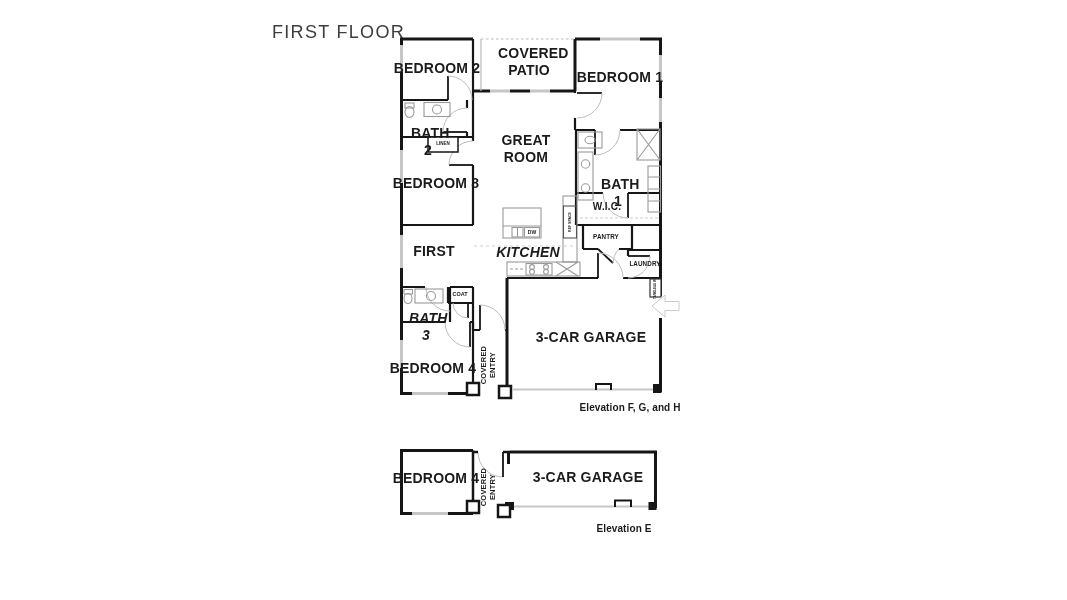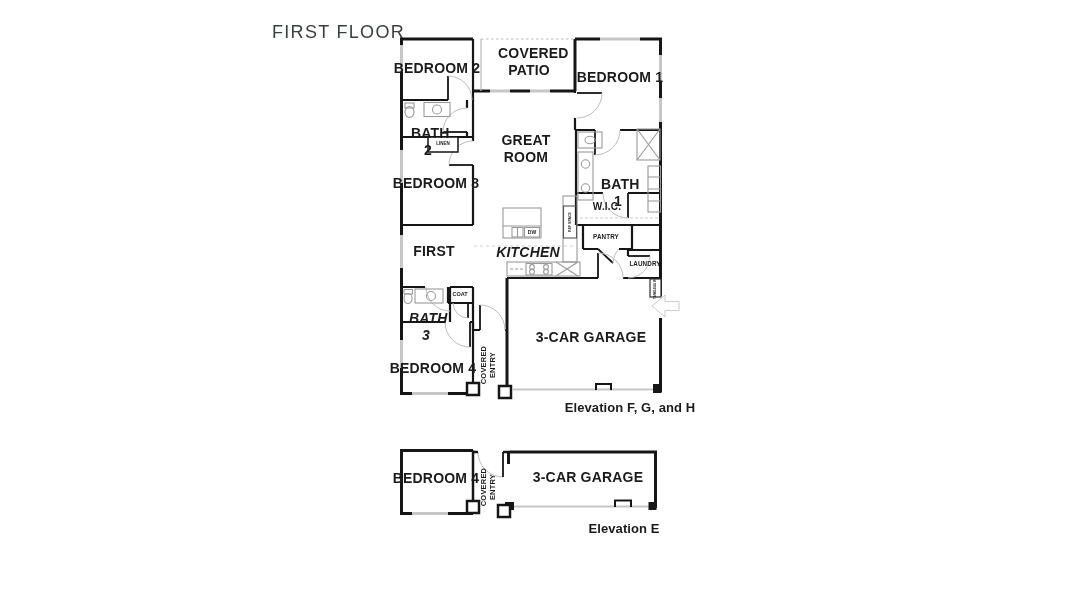--- a/index.html
+++ b/index.html
@@ -10,21 +10,21 @@
          letter-spacing:1.3px;color:#3a3e42;white-space:nowrap;}
   .lbl{position:absolute;transform:translate(-50%,-50%);font-weight:700;color:#1b1b1b;
        font-size:14px;letter-spacing:.2px;text-align:center;line-height:1.18;white-space:nowrap;}
   .wrap{white-space:normal;}
   .w60{width:62px;} .w48{width:50px;} .w34{width:34px;margin-top:21px;}
   .vert{transform:translate(-50%,-50%) rotate(-90deg);}
   .vwrap{transform:translate(-50%,-50%) rotate(-90deg);white-space:normal;width:56px;font-size:7.5px;}
   .small{font-size:6.3px;letter-spacing:.1px;}
   .tiny{font-size:5px;letter-spacing:0;}
   .micro{font-size:3.5px;letter-spacing:0;font-weight:700;}
-  .note{font-size:13px;letter-spacing:.1px;text-align:center;}
+  .note{font-size:10px;letter-spacing:.1px;text-align:center;}
 </style>
 </head>
 <body>
 
 <div class="stage">
 
   <div class="title">FIRST FLOOR</div>
 
   <svg width="1067" height="600" viewBox="0 0 1067 600">
 

